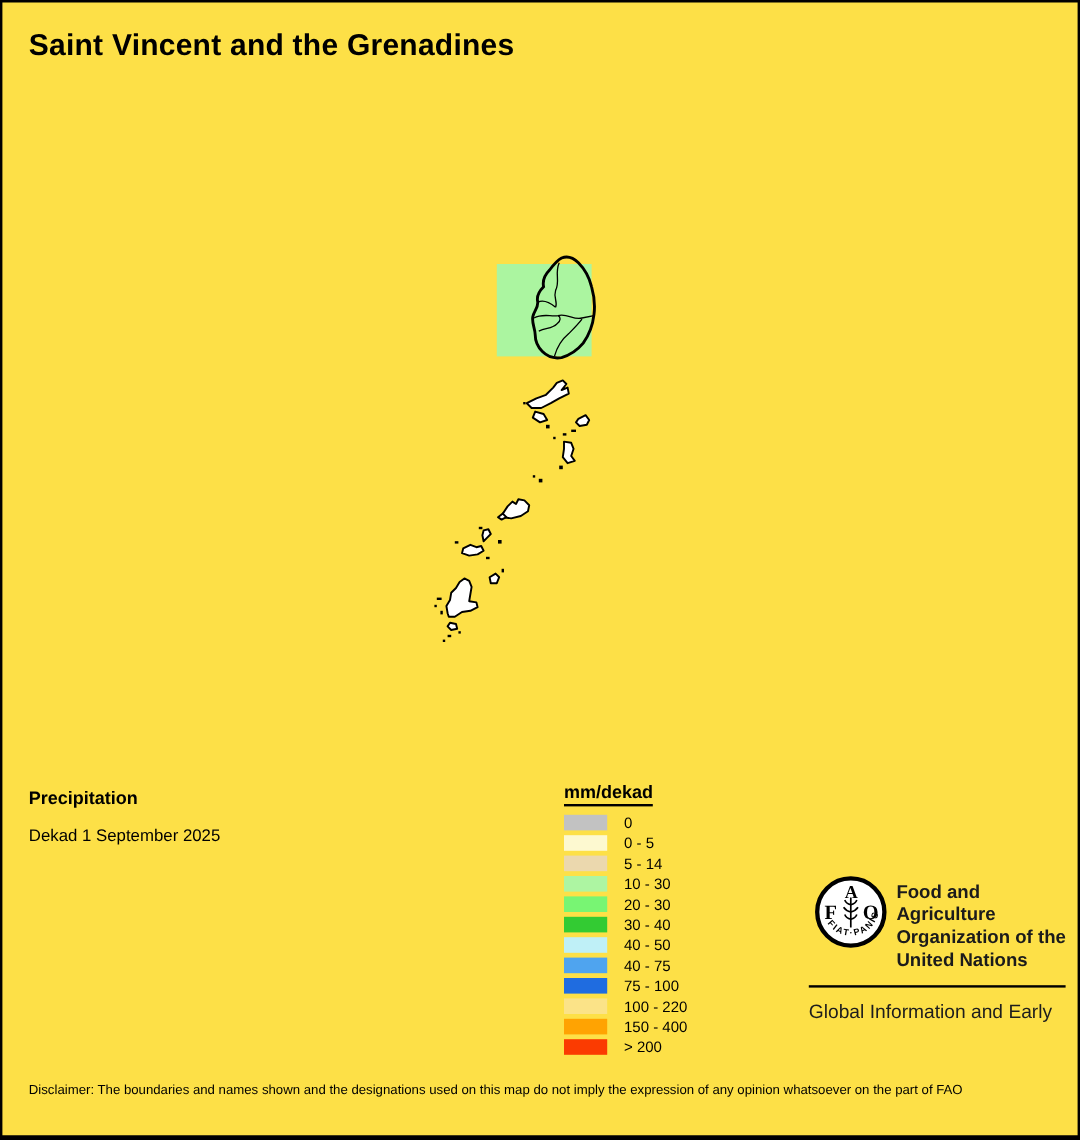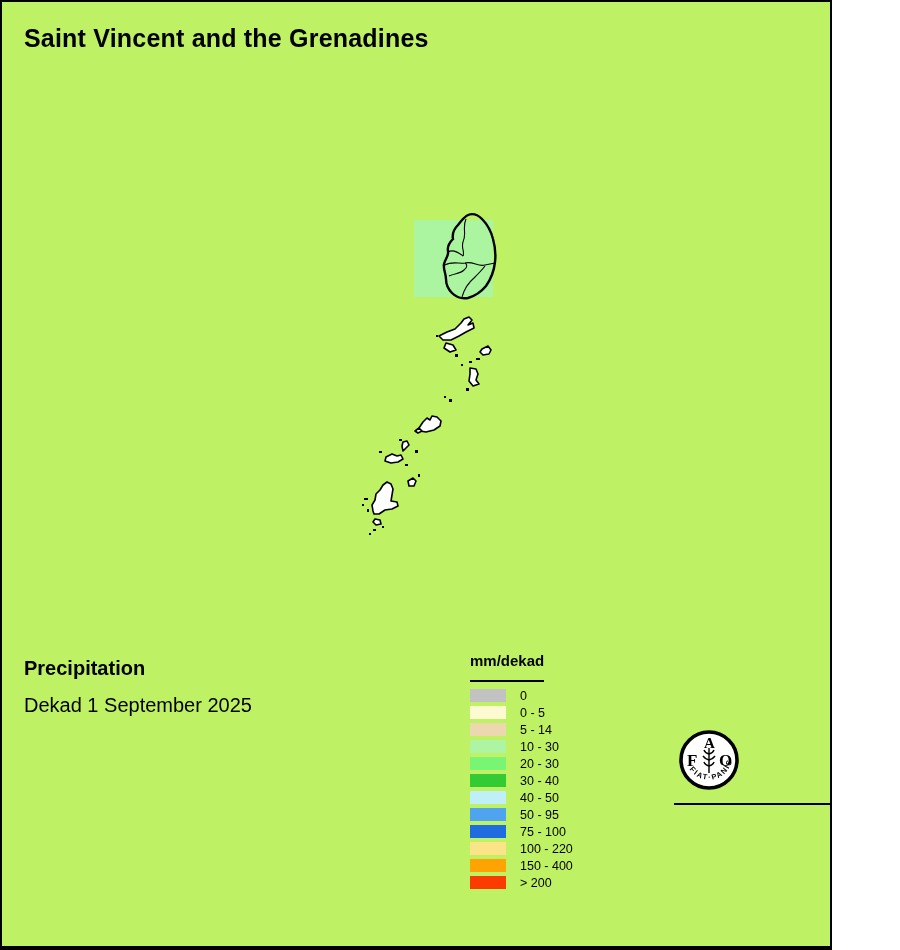--- a/index.html
+++ b/index.html
@@ -1,44 +1,44 @@
 <!DOCTYPE html>
 <html><head>
 <meta charset="utf-8">
 <style>
   * { margin:0; padding:0; box-sizing:border-box; }
   html,body { background:#ffffff; }
   .page {
     position:relative;
-    width:832px; height:950px;
-    background:#bef264;
+    width:900px; height:950px;
+    background:#fde047;
     border:2px solid #000;
     border-bottom-width:4px;
     font-family:"Liberation Sans", sans-serif;
     color:#000;
     overflow:hidden;
   }
   .map-title {
     position:absolute; left:22px; top:22px;
     font-size:25px; font-weight:bold; letter-spacing:0.2px;
   }
   .precip-cell {
     position:absolute; left:412px; top:218px;
     width:79px; height:77px;
   }
   .map-svg { position:absolute; left:350px; top:200px; }
 
   .info-block { position:absolute; left:22px; top:655px; }
-  .info-heading { font-size:20px; font-weight:bold; margin-bottom:14px; }
-  .info-line { font-size:20px; margin-bottom:13.5px; }
+  .info-heading { font-size:15px; font-weight:bold; margin-bottom:14px; }
+  .info-line { font-size:14px; margin-bottom:13.5px; }
 
   .legend { position:absolute; left:468px; top:650px; width:170px; }
   .legend-title {
     display:inline-block; font-size:15px; font-weight:bold;
-    border-bottom:2px solid #000; padding-bottom:11px; margin-bottom:7px;
+    border-bottom:2px solid #000; padding-bottom:1px; margin-bottom:7px;
   }
   .legend-row { display:flex; align-items:center; margin-bottom:4px; height:13px; }
   .swatch { display:inline-block; width:36px; height:13px; flex:0 0 36px; }
   .legend-label { font-size:12.5px; margin-left:14px; white-space:nowrap; }
 
   .fao-block { position:absolute; left:672px; top:726px; width:216px; }
   .fao-row { display:flex; align-items:flex-start; }
   .fao-logo { flex:0 0 62px; margin-left:4px; }
   .fao-org { margin-left:7px; margin-top:6px; font-size:15.5px; font-weight:bold; line-height:19px; color:#1b1b1b; }
   .fao-divider { height:2px; background:#000; margin-top:11px; width:214px; }
@@ -141,21 +141,21 @@
         <div class="legend-row">
           <span class="swatch" style="background: rgb(51, 203, 51);"></span>
           <span class="legend-label">30 - 40</span>
         </div>
         <div class="legend-row">
           <span class="swatch" style="background: rgb(191, 240, 247);"></span>
           <span class="legend-label">40 - 50</span>
         </div>
         <div class="legend-row">
           <span class="swatch" style="background: rgb(79, 164, 239);"></span>
-          <span class="legend-label">50 - 95</span>
+          <span class="legend-label">40 - 75</span>
         </div>
         <div class="legend-row">
           <span class="swatch" style="background: rgb(31, 108, 224);"></span>
           <span class="legend-label">75 - 100</span>
         </div>
         <div class="legend-row">
           <span class="swatch" style="background: rgb(251, 227, 136);"></span>
           <span class="legend-label">100 - 220</span>
         </div>
         <div class="legend-row">
@@ -181,22 +181,29 @@
           <path d="M31,20 L31,45"></path>
           <path d="M31,26 C27,25 26,22 26,22 M31,26 C35,25 36,22 36,22"></path>
           <path d="M31,32 C27,31 25,28 25,28 M31,32 C35,31 37,28 37,28"></path>
           <path d="M31,38 C27,37 26,34 26,34 M31,38 C35,37 36,34 36,34"></path>
         </g>
         <path id="mottoArc" d="M 8,33 A 23.5 23.5 0 0 0 54,33" fill="none"></path>
         <text font-size="7.5" font-weight="bold" letter-spacing="1.5" fill="#000">
           <textPath href="#mottoArc" startOffset="14%">FIAT·PANIS</textPath>
         </text>
       </svg>
+      <div class="fao-org">
+        <div>Food and Agriculture</div>
+        <div>Organization of the</div>
+        <div>United Nations</div>
+      </div>
     </div>
     <div class="fao-divider"></div>
     <div class="giews">
+      <div>Global Information and Early</div>
     </div>
   </div>
 
   <div class="disclaimer">
+    <div>Disclaimer: The boundaries and names shown and the designations used on this map do not imply the expression of any opinion whatsoever on the part of FAO</div>
   </div>
 
 </div>
 
 </body></html>

